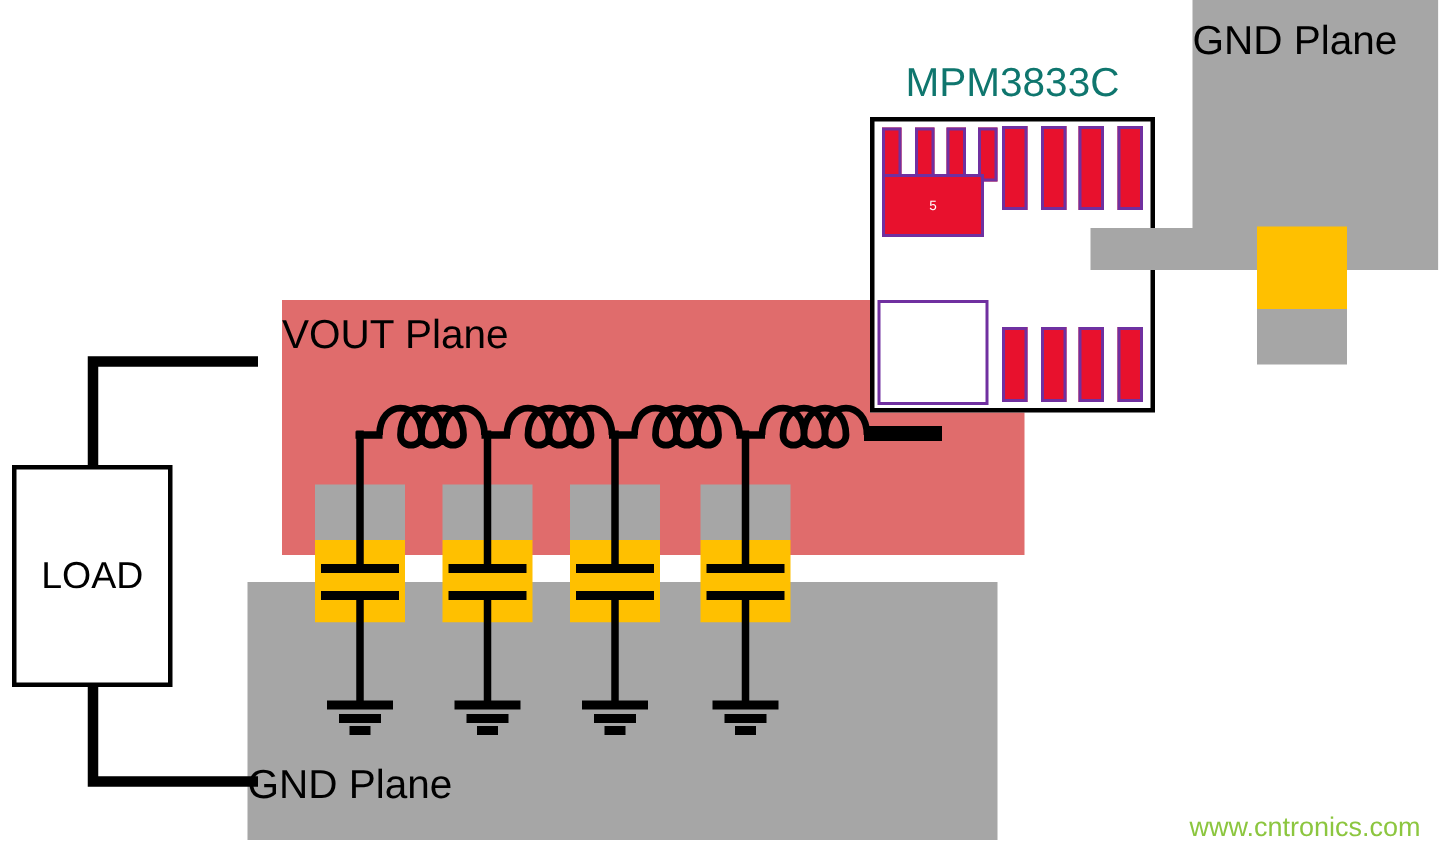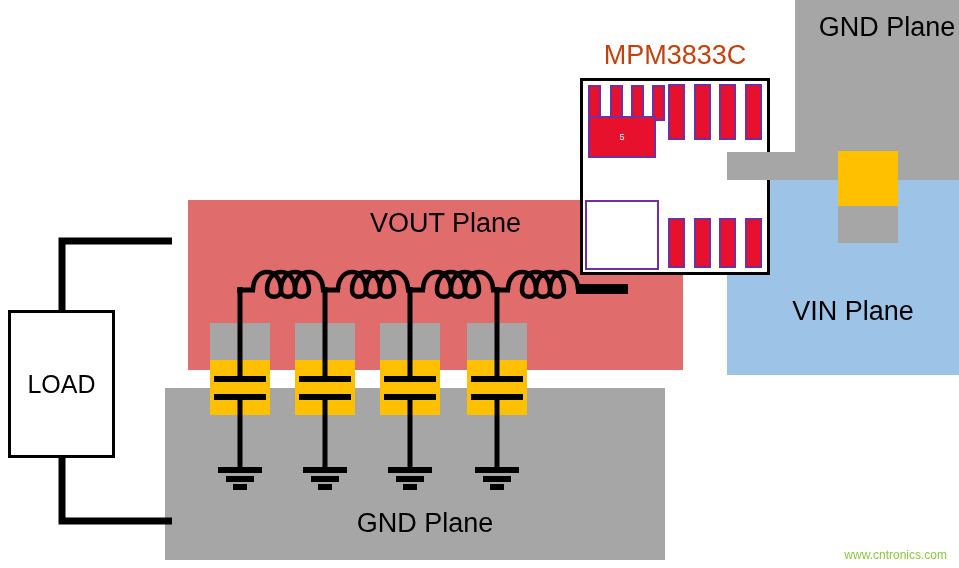--- a/index.html
+++ b/index.html
@@ -1,63 +1,60 @@
 <!DOCTYPE html>
 <html style="--gnd-gray: #A6A6A6; --vin-blue: #9DC3E6; --vout-red: #E06C6C; --cap-gold: #FFC000; --pad-red: #E8112D; --pad-purple: #7030A0; --wire-black: #000000; --watermark-green: #8CC63F;"><head>
 <meta charset="utf-8">
 <style>
   * { margin:0; padding:0; box-sizing:border-box; }
   html,body { background:#fff; font-family:"Liberation Sans", sans-serif; }
   .stage { position:relative; width:959px; height:568px; background:#fff; overflow:hidden; }
 
   .plane { position:absolute; }
-  .plane-label { position:absolute; left:0; right:0; text-align:center; font-size:27px; color:#000;padding-left:20px; }
+  .plane-label { position:absolute; left:0; right:0; font-size:27px; color:#000; }
 
   .gnd-top    { left:795px; top:0;     width:164px; height:180px; background:var(--gnd-gray,#A6A6A6); z-index:1; }
   .vin        { left:727px; top:180px; width:232px; height:195px; background:var(--vin-blue,#9DC3E6); z-index:1; }
   .vout       { left:188px; top:200px; width:495px; height:170px; background:var(--vout-red,#E06C6C); z-index:1; }
   .gnd-bottom { left:165px; top:388px; width:500px; height:172px; background:var(--gnd-gray,#A6A6A6); z-index:1; }
   .tab        { position:absolute; left:727px; top:152px; width:70px; height:28px; background:var(--gnd-gray,#A6A6A6); z-index:3; }
 
   .chip { position:absolute; left:580px; top:78px; width:190px; height:197px; background:#fff; border:3px solid #000; z-index:2; }
-  .chip-label { position:absolute; left:580px; top:40px; width:190px; text-align:center; font-size:27px; color:#c2410c; z-index:5; }
+  .chip-label { position:absolute; left:580px; top:40px; width:190px; text-align:center; font-size:27px; color:#0f766e; z-index:5; }
   .pad { position:absolute; background:var(--pad-red,#E8112D); border:2px solid var(--pad-purple,#7030A0); }
   .pad-outline { position:absolute; border:2px solid var(--pad-purple,#7030A0); background:transparent; }
   .pad-large { display:flex; align-items:center; justify-content:center; color:#fff; font-size:9px; }
 
   .cap { position:absolute; width:60px; z-index:3; }
   .cap-end { height:37px; background:var(--gnd-gray,#A6A6A6); }
   .cap-mid { height:55px; background:var(--cap-gold,#FFC000); }
 
   .load-box { position:absolute; left:8px; top:310px; width:107px; height:148px; background:#fff;
               border:3px solid #000; display:flex; align-items:center; justify-content:center; z-index:2; }
   .load-label { font-size:25px; color:#000; }
 
   .overlay { position:absolute; left:0; top:0; z-index:4; pointer-events:none; }
   .wire { stroke:var(--wire-black,#000); fill:none; }
   .w5 { stroke-width:5px; }
   .w6 { stroke-width:6px; }
   .w7 { stroke-width:7px; }
   .coil { stroke-width:4.5px; }
 
-  .watermark { position:absolute; right:12px; bottom:6px; font-size:12px;
+  .watermark { position:absolute; right:12px; bottom:6px; font-size:18px;
                color:var(--watermark-green,#8CC63F); z-index:5; }
 </style>
 </head>
 <body>
 
 <div class="stage">
 
   <div class="plane gnd-top">
     <div class="plane-label" style="top:12px;">GND Plane</div>
   </div>
 
-  <div class="plane vin">
-    <div class="plane-label" style="top:116px;">VIN Plane</div>
-  </div>
 
   <div class="plane vout">
     <div class="plane-label" style="top:8px;">VOUT Plane</div>
   </div>
 
   <div class="plane gnd-bottom">
     <div class="plane-label" style="top:120px;">GND Plane</div>
   </div>
 
   <div class="chip-label">MPM3833C</div>

